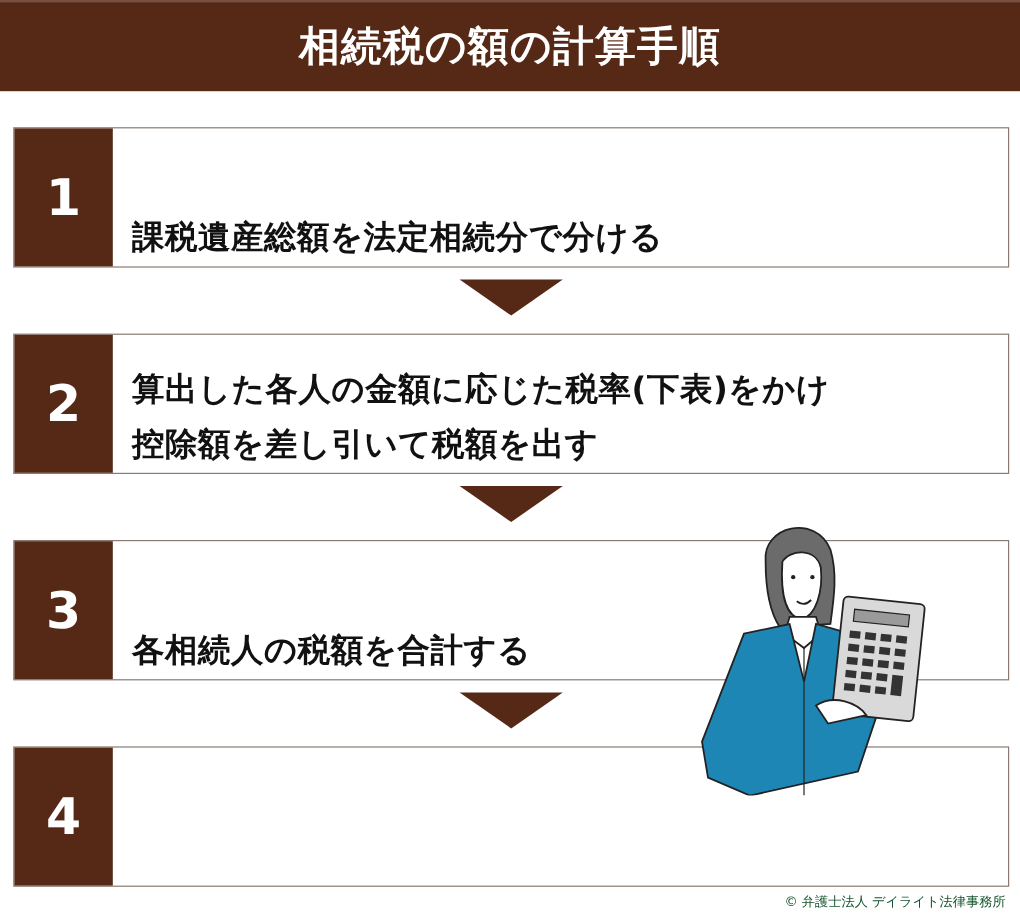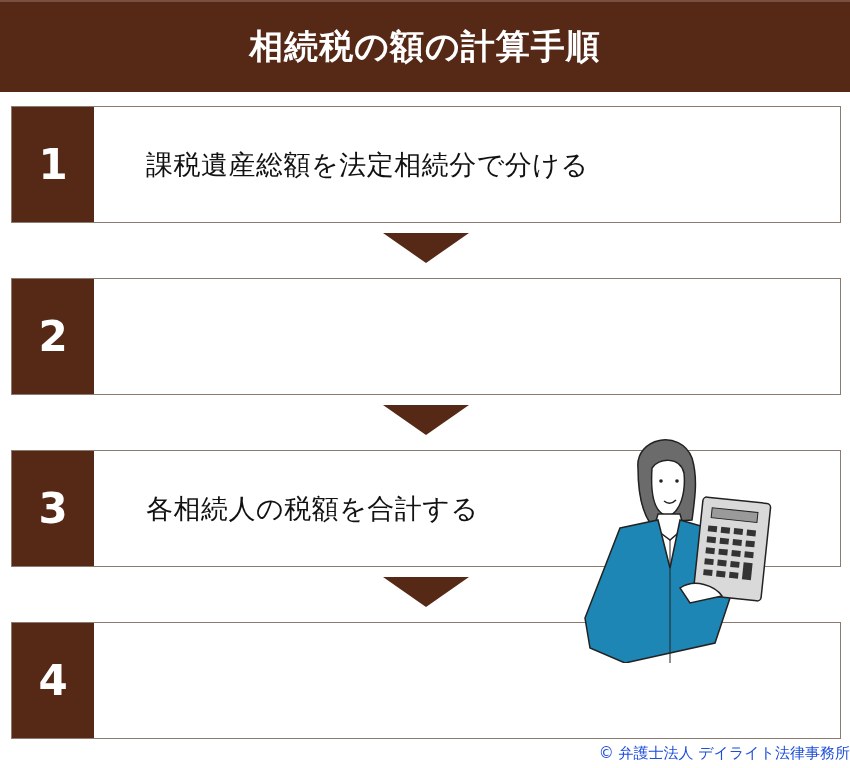--- a/index.html
+++ b/index.html
@@ -1,48 +1,52 @@
 <!DOCTYPE html>
 <html><head>
 <meta charset="utf-8">
 <style>
   html, body { margin:0; padding:0; }
   body { width:850px; height:768px; background:#ffffff; position:relative; overflow:hidden;
          font-family:"DejaVu Sans", "Liberation Sans", sans-serif; }
-  .header { position:absolute; left:0; top:0; width:850px; height:92px; background:#562816;
+  .header { position:absolute; left:0; top:0; width:850px; height:76px; background:#562816;
             display:flex; align-items:center; justify-content:center; border-top:2px solid #7a5040; box-sizing:border-box; }
   .header-title { color:#ffffff; font-size:34px; font-weight:bold; letter-spacing:1px; }
   .step { position:absolute; left:11px; width:830px; height:117px; border:1.5px solid #8a7a70;
           box-sizing:border-box; background:#fff; display:flex; }
   .step-num { width:82px; height:100%; background:#562816; color:#fff; font-size:42px; font-weight:bold;
               display:flex; align-items:center; justify-content:center; flex-shrink:0; }
-  .step-text { display:flex; flex-direction:column; justify-content:center; padding-left:16px;
-               font-size:27px; font-weight:normal; color:#111; line-height:46px; letter-spacing:0.5px;margin-left:36px; }
+  .step-text { display:flex; flex-direction:column; justify-content:flex-end; padding-left:16px;
+               font-size:27px; font-weight:bold; color:#111; line-height:46px; letter-spacing:0.5px; }
   .arrow { position:absolute; left:383px; width:0; height:0; border-left:43px solid transparent;
            border-right:43px solid transparent; border-top:30px solid #562816; }
   .illustration { position:absolute; left:580px; top:428px; width:200px; height:235px; }
-  .copyright { position:absolute; right:0; top:744px; font-size:15px; color:#1d4ed8; }
+  .copyright { position:absolute; right:12px; top:744px; font-size:11px; color:#14532d; }
 </style>
 </head>
 <body>
 
 <div class="header">
   <span class="header-title">相続税の額の計算手順</span>
 </div>
 
 <div class="step" style="top:106px;">
   <div class="step-num">1</div>
   <div class="step-text">
     <span>課税遺産総額を法定相続分で分ける</span>
   </div>
 </div>
 <div class="arrow" style="top:233px;"></div>
 
 <div class="step" style="top:278px;">
   <div class="step-num">2</div>
+  <div class="step-text">
+    <span>算出した各人の金額に応じた税率(下表)をかけ</span>
+    <span>控除額を差し引いて税額を出す</span>
+  </div>
 </div>
 <div class="arrow" style="top:405px;"></div>
 
 <div class="step" style="top:450px;">
   <div class="step-num">3</div>
   <div class="step-text">
     <span>各相続人の税額を合計する</span>
   </div>
 </div>
 <div class="arrow" style="top:577px;"></div>

